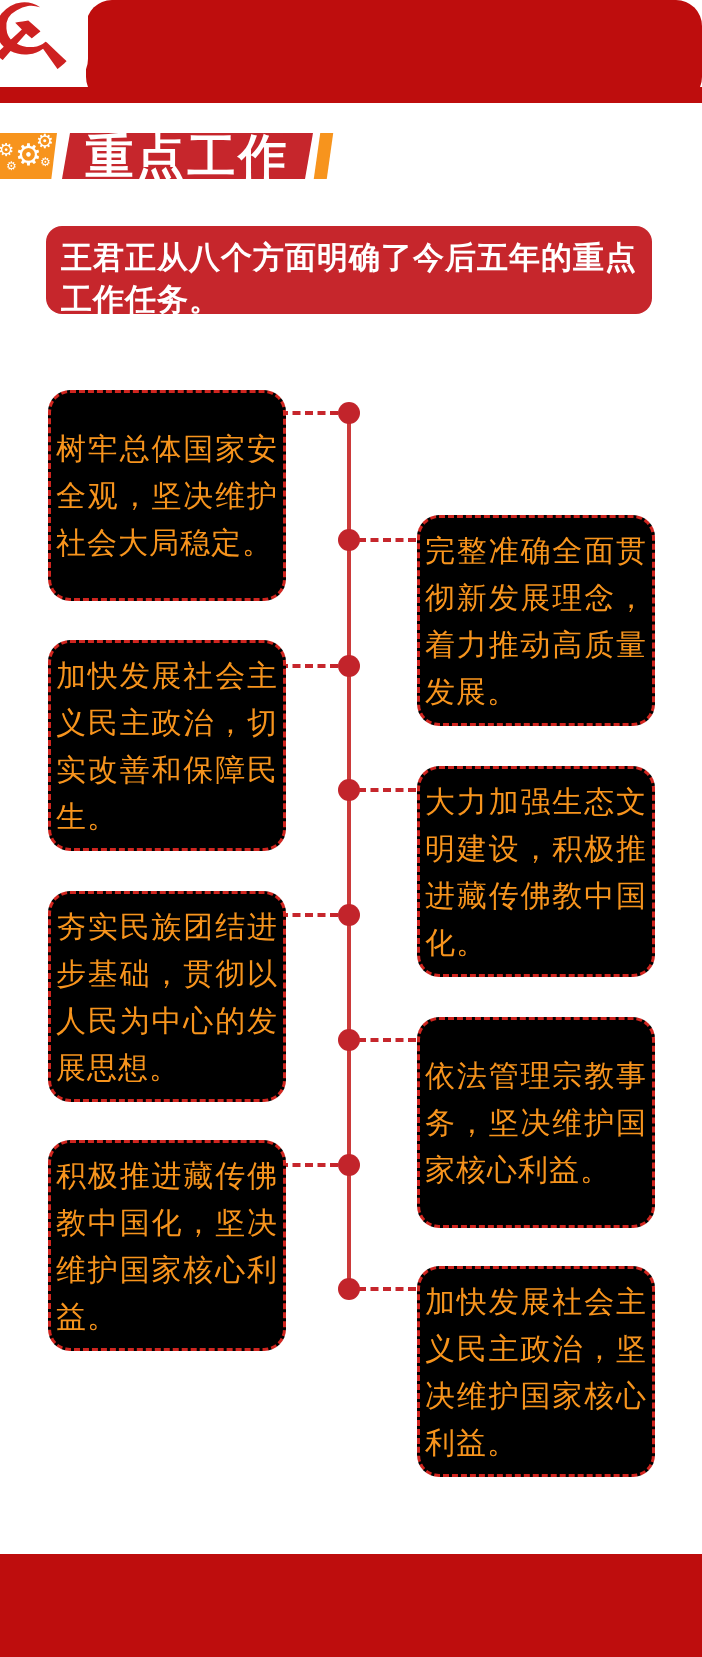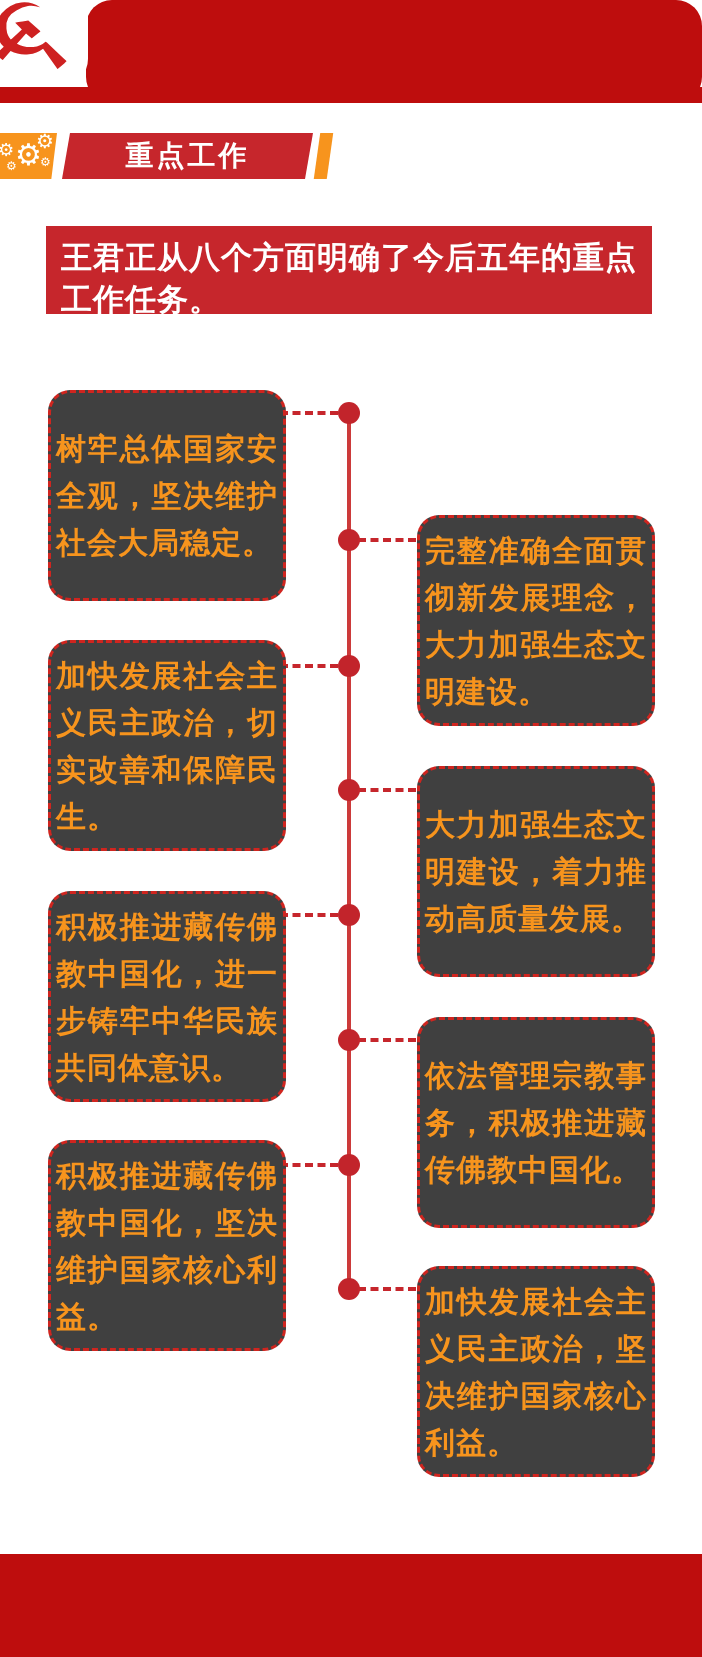--- a/index.html
+++ b/index.html
@@ -37,51 +37,51 @@
   .g3{font-size:18px;left:-2px;top:6px;}
   .g4{font-size:12px;left:6px;top:26px;}
   .g5{font-size:12px;left:40px;top:22px;}
 
   .sec-banner{
     left:62px;top:133px;width:251px;height:46px;background:#C6262C;
     clip-path:polygon(8px 0,100% 0,calc(100% - 8px) 100%,0 100%);
     display:flex;align-items:center;justify-content:center;
   }
   .sec-title{
-    color:#ffffff;font-size:28px;font-weight:bold;letter-spacing:3px;
+    color:#ffffff;font-size:48px;font-weight:bold;letter-spacing:3px;
     line-height:46px;
     text-align:center;
   }
   .sec-stripe{
     left:317px;top:133px;width:13px;height:46px;background:#F7941D;
     transform:skewX(-8deg);
   }
 
   
   .intro-box{
     left:46px;top:226px;width:576px;height:68px;background:#C6262C;
     padding:10px 15px;
     color:#ffffff;font-size:31px;font-weight:bold;line-height:42px;
-    letter-spacing:1px;text-align:justify;
+    letter-spacing:1px;text-align:justify;border-radius:16px;
   }
 
   
   .tl-line{left:347px;top:413px;width:4px;height:877px;background:#CC3A3A;}
   .tl-dot{
     width:22px;height:22px;border-radius:50%;background:#C2242B;left:338px;
   }
   .tl-conn{height:0;border-top:4px dashed #C6262C;}
   .conn-l{left:280px;width:58px;}
   .conn-r{left:358px;width:58px;}
 
   .tl-box{
-    border:3px dashed #D0251F;border-radius:22px;background:#404040;
+    border:3px dashed #D0251F;border-radius:22px;background:#000000;
     width:222px;height:205px;padding:0 5px;
     display:flex;align-items:center;
-    color:#F7941D;font-size:30px;font-weight:bold;line-height:47px;
+    color:#F7941D;font-size:30px;font-weight:normal;line-height:47px;
     letter-spacing:1px;text-align:justify;
   }
   .tl-box span{width:100%;}
   .box-l{left:48px;}
   .box-r{left:417px;}
 
   
   .footer-bar{left:0;top:1554px;width:702px;height:103px;background:#BE0D0D;}
 </style>
 </head>
@@ -126,33 +126,33 @@
 <div class="abs tl-conn conn-r" style="top:788px"></div>
 <div class="abs tl-conn conn-l" style="top:913px"></div>
 <div class="abs tl-conn conn-r" style="top:1038px"></div>
 <div class="abs tl-conn conn-l" style="top:1163px"></div>
 <div class="abs tl-conn conn-r" style="top:1287px"></div>
 
 <div class="abs tl-box box-l" style="top:390px">
   <span>树牢总体国家安全观，坚决维护社会大局稳定。</span>
 </div>
 <div class="abs tl-box box-r" style="top:515px">
-  <span>完整准确全面贯彻新发展理念，大力加强生态文明建设。</span>
+  <span>完整准确全面贯彻新发展理念，着力推动高质量发展。</span>
 </div>
 <div class="abs tl-box box-l" style="top:640px">
   <span>加快发展社会主义民主政治，切实改善和保障民生。</span>
 </div>
 <div class="abs tl-box box-r" style="top:766px">
-  <span>大力加强生态文明建设，着力推动高质量发展。</span>
+  <span>大力加强生态文明建设，积极推进藏传佛教中国化。</span>
 </div>
 <div class="abs tl-box box-l" style="top:891px">
-  <span>积极推进藏传佛教中国化，进一步铸牢中华民族共同体意识。</span>
+  <span>夯实民族团结进步基础，贯彻以人民为中心的发展思想。</span>
 </div>
 <div class="abs tl-box box-r" style="top:1017px">
-  <span>依法管理宗教事务，积极推进藏传佛教中国化。</span>
+  <span>依法管理宗教事务，坚决维护国家核心利益。</span>
 </div>
 <div class="abs tl-box box-l" style="top:1140px">
   <span>积极推进藏传佛教中国化，坚决维护国家核心利益。</span>
 </div>
 <div class="abs tl-box box-r" style="top:1266px">
   <span>加快发展社会主义民主政治，坚决维护国家核心利益。</span>
 </div>
 
 <div class="abs footer-bar"></div>
 

